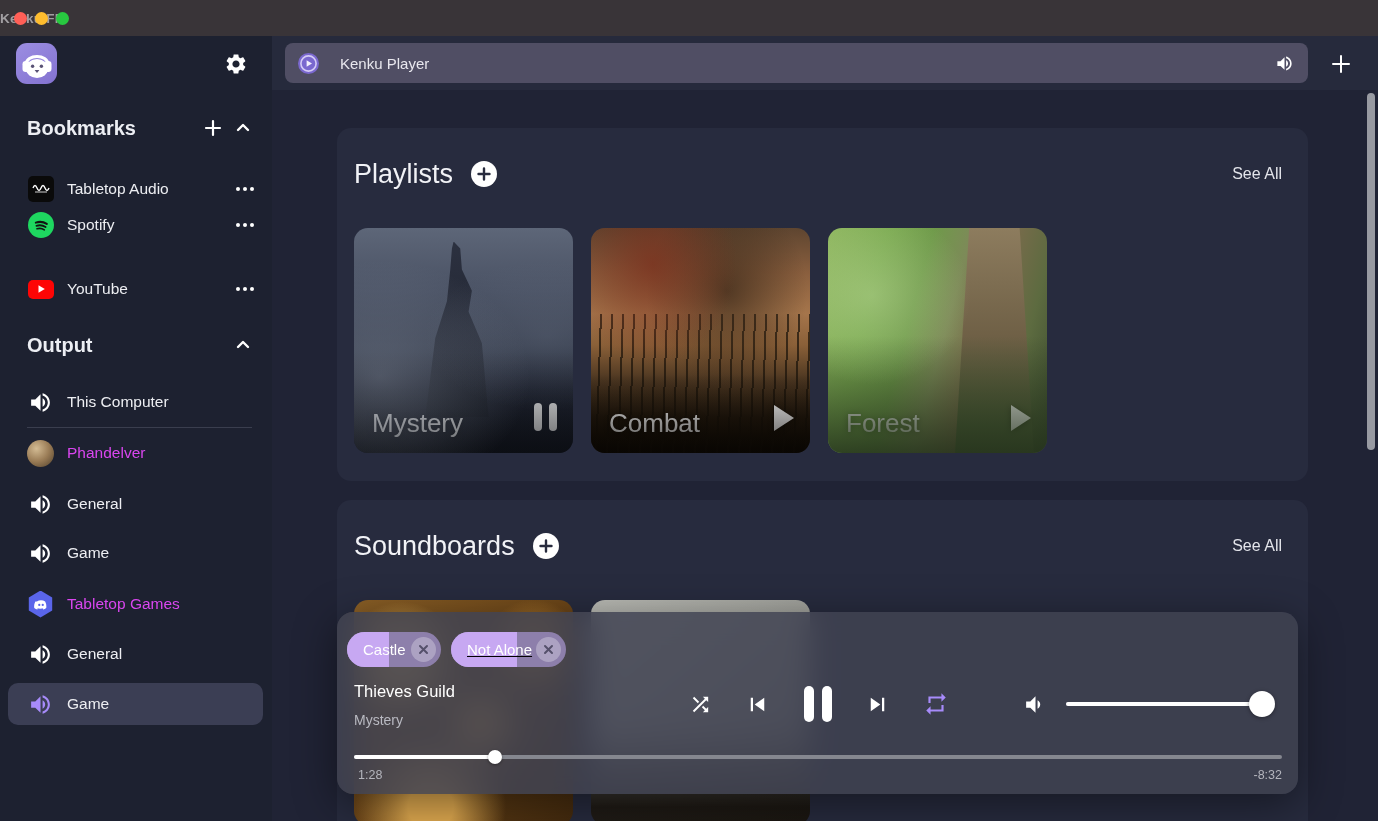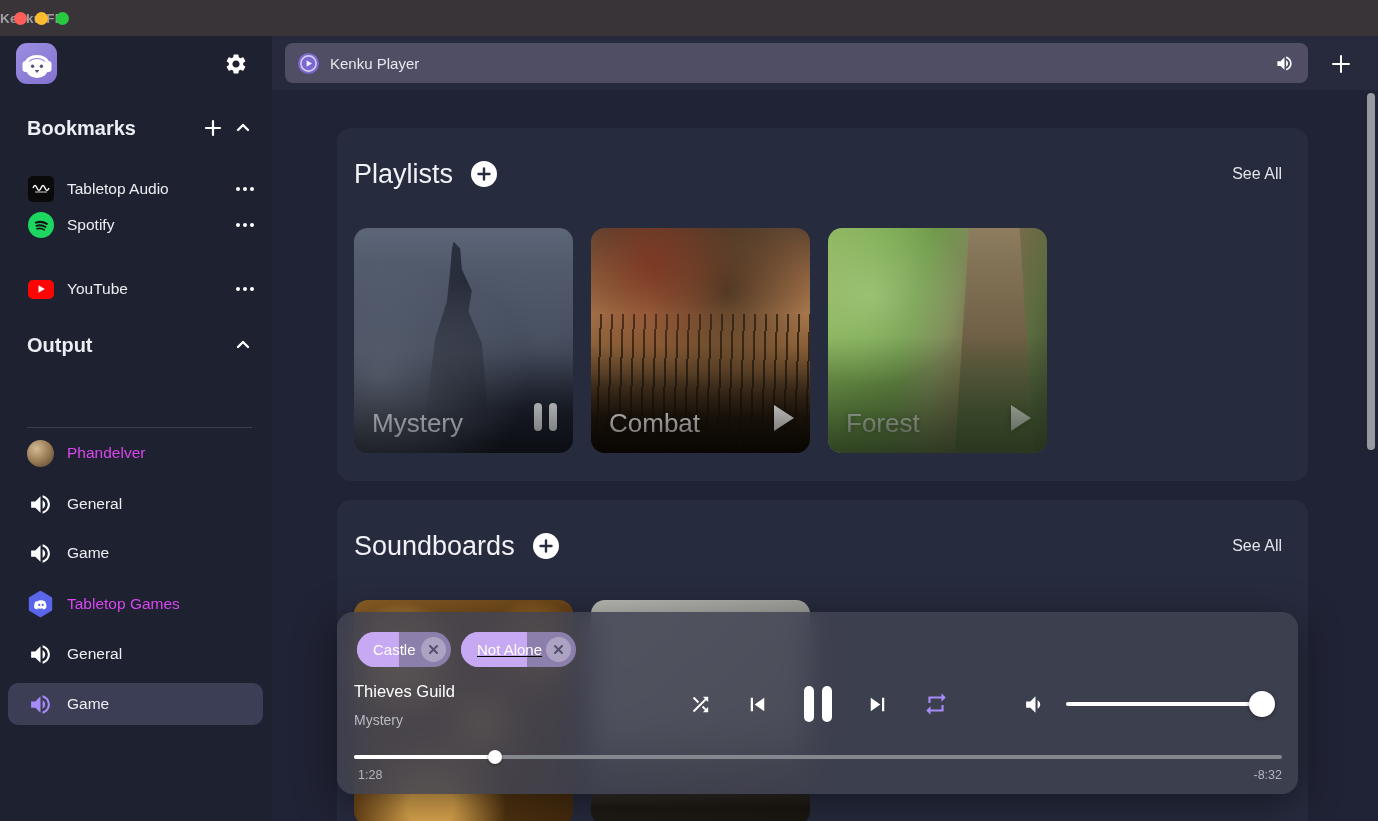--- a/index.html
+++ b/index.html
@@ -41,21 +41,21 @@
   .divider{position:absolute;left:27px;width:225px;height:1px;background:#3a3e4e;}
   .ta-icon{width:26px;height:26px;border-radius:5px;background:#0a0a0a;display:flex;align-items:center;justify-content:center;}
   .yt-icon{width:26px;height:19px;border-radius:5px;background:var(--youtube-red);display:flex;align-items:center;justify-content:center;}
   .sp-icon{width:26px;height:26px;border-radius:50%;background:var(--spotify-green);display:flex;align-items:center;justify-content:center;}
   .dc-icon{width:26px;height:27px;background:var(--discord-blue);clip-path:polygon(50% 0,95% 26%,95% 74%,50% 100%,5% 74%,5% 26%);display:flex;align-items:center;justify-content:center;}
   .avatar{width:27px;height:27px;border-radius:50%;background:radial-gradient(circle at 35% 32%,#d3bb93,#9a7c56 50%,#5e4b33 90%);}
 
   
   .main{position:absolute;left:272px;top:36px;width:1106px;height:785px;background:var(--content-bg);}
   .tabbar{position:absolute;left:0;top:0;width:1106px;height:54px;background:var(--tabbar-bg);}
-  .tab{position:absolute;left:13px;top:7px;width:1023px;height:40px;border-radius:8px;background:var(--tab-bg);display:flex;align-items:center;cursor:pointer;}
+  .tab{position:absolute;left:13px;top:7px;width:1023px;height:40px;border-radius:8px;background:var(--tab-bg);display:flex;align-items:center;cursor:pointer;gap:10px;}
   .tab .tab-icon{margin-left:12px;display:flex;}
   .tab .tab-label{margin-left:10px;font-size:15px;color:#e8e7ee;flex:1;}
   .tab .tab-sound{margin-right:14px;display:flex;}
   .tab-add{position:absolute;left:1052px;top:11px;width:34px;height:34px;border:none;background:transparent;display:flex;align-items:center;justify-content:center;cursor:pointer;}
 
   .scrollbar{position:absolute;right:3px;top:57px;width:8px;height:357px;border-radius:4px;background:#989aa2;cursor:pointer;}
 
   .section{position:absolute;left:65px;width:971px;background:var(--card-bg);border-radius:14px;}
   .section.playlists{top:92px;height:353px;}
   .section.soundboards{top:464px;height:357px;}
@@ -80,21 +80,21 @@
   .art-combat::before{content:"";position:absolute;left:0;right:0;bottom:0;height:62%;background:repeating-linear-gradient(92deg,transparent 0 9px,rgba(26,19,10,.85) 9px 11px);opacity:.85;}
   .art-combat::after{content:"";position:absolute;inset:0;background:radial-gradient(ellipse at 28% 16%,rgba(122,46,28,.75),transparent 38%),radial-gradient(ellipse at 62% 28%,rgba(52,36,22,.7),transparent 42%),linear-gradient(0deg,rgba(5,3,1,.7),transparent 35%);}
   .art-forest{background:linear-gradient(105deg,#8db55e 0%,#7aa950 22%,#6f9a4a 38%,#7d8a58 52%,#7a6b4c 66%,#5d6b40 82%,#3c4d2f 100%);}
   .art-forest::before{content:"";position:absolute;left:58%;top:0;width:36%;height:100%;background:linear-gradient(180deg,#8d7c5e,#6f6046 48%,#50603a 88%);clip-path:polygon(18% 0,82% 0,100% 100%,0 100%);}
   .art-forest::after{content:"";position:absolute;inset:0;background:radial-gradient(ellipse at 20% 30%,rgba(212,235,180,.35),transparent 40%),linear-gradient(0deg,rgba(34,48,26,.85),transparent 52%);}
   .art-ember{background:radial-gradient(circle at 22% 28%,#e3b45c 0 7%,transparent 26%),radial-gradient(circle at 58% 55%,#cf9840 0 6%,transparent 24%),radial-gradient(circle at 82% 22%,#bb8130 0 5%,transparent 20%),radial-gradient(circle at 35% 92%,#dfa94f 0 9%,transparent 30%),linear-gradient(135deg,#8a5f26,#6b4518 50%,#432a0e 100%);}
   .art-stone{background:linear-gradient(180deg,transparent 0 55%,rgba(18,13,8,.9) 92%),linear-gradient(140deg,#b9bab4 0%,#a7a8a2 35%,#93948e 65%,#6f706a 100%);}
 
   
   .player{position:absolute;left:65px;top:576px;width:961px;height:182px;border-radius:16px;background:rgba(64,66,81,.86);backdrop-filter:blur(14px);-webkit-backdrop-filter:blur(14px);box-shadow:0 10px 44px rgba(0,0,0,.45);z-index:5;}
-  .chips{position:absolute;left:20px;top:20px;display:flex;gap:10px;}
+  .chips{position:absolute;left:10px;top:20px;display:flex;gap:10px;}
   .chip{position:relative;height:35px;border-radius:17.5px;background:var(--chip-bg);overflow:hidden;display:flex;align-items:center;cursor:pointer;}
   .chip .chip-fill{position:absolute;left:0;top:0;bottom:0;background:var(--chip-fill);}
   .chip .chip-label{position:relative;z-index:1;margin-left:16px;font-size:15px;color:#fff;}
   .chip .chip-close{position:relative;z-index:1;margin:0 5px 0 auto;width:25px;height:25px;border-radius:50%;border:none;background:rgba(255,255,255,.28);display:flex;align-items:center;justify-content:center;cursor:pointer;flex:0 0 auto;}
   .chip.c1{width:94px;} .chip.c2{width:115px;text-decoration:underline;}
   .track-title{position:absolute;left:17px;top:70px;font-size:16.5px;font-weight:500;color:#fff;}
   .track-sub{position:absolute;left:17px;top:100px;font-size:14px;color:#b9bac2;}
   .controls{position:absolute;left:352px;top:64px;width:260px;height:56px;display:flex;align-items:center;justify-content:space-between;}
   .ctl-btn{border:none;background:transparent;display:flex;align-items:center;justify-content:center;cursor:pointer;padding:0;}
   .volume{position:absolute;left:686px;top:64px;height:56px;display:flex;align-items:center;}
@@ -208,20 +208,28 @@
     <div class="side-header" style="top:289px">
       <span class="sh-title">Output</span>
       <span class="sh-spacer"></span>
       <button class="icon-btn" style="margin-right:14px">
         <svg width="16" height="16" viewBox="0 0 16 16">
             <path d="M3 10l5-5 5 5" fill="none" stroke="#fff" stroke-width="2.4" stroke-linecap="round" stroke-linejoin="round"></path>
           </svg>
       </button>
     </div>
 
+    <div class="side-row" style="top:341px">
+      <span class="row-icon">
+        <svg width="25" height="25" viewBox="0 0 24 24" fill="#fff">
+            <path d="M3 9v6h4l5 5V4L7 9H3zm13.5 3c0-1.77-1.02-3.29-2.5-4.03v8.05c1.48-.73 2.5-2.25 2.5-4.02zM14 3.23v2.06c2.89.86 5 3.54 5 6.71s-2.11 5.85-5 6.71v2.06c4.01-.91 7-4.49 7-8.77s-2.99-7.86-7-8.77z"></path>
+          </svg>
+      </span>
+      <span class="row-label">This Computer</span>
+    </div>
     <div class="divider" style="top:391px"></div>
     <div class="side-row" style="top:392px">
       <span class="row-icon">
           <span class="avatar"></span>
         </span>
       <span class="row-label dim">Phandelver</span>
     </div>
     <div class="side-row" style="top:443px">
       <span class="row-icon">
         <svg width="25" height="25" viewBox="0 0 24 24" fill="#fff">

